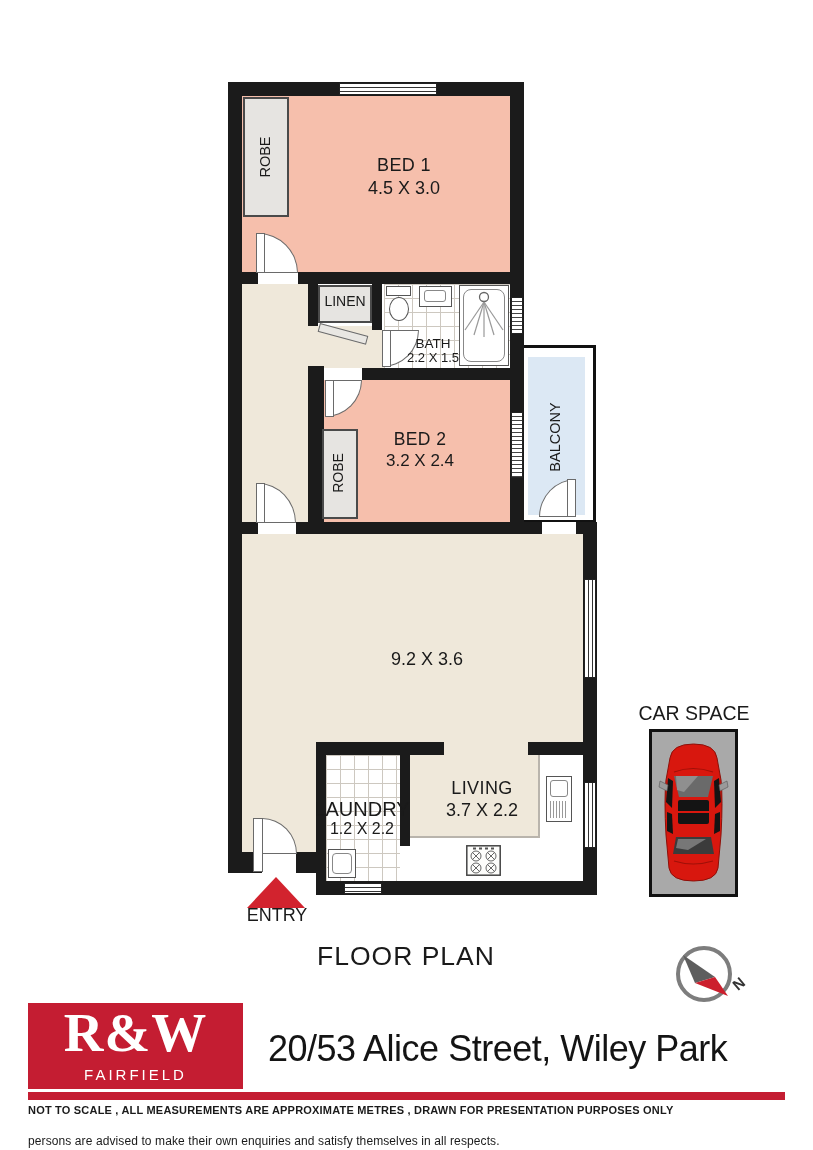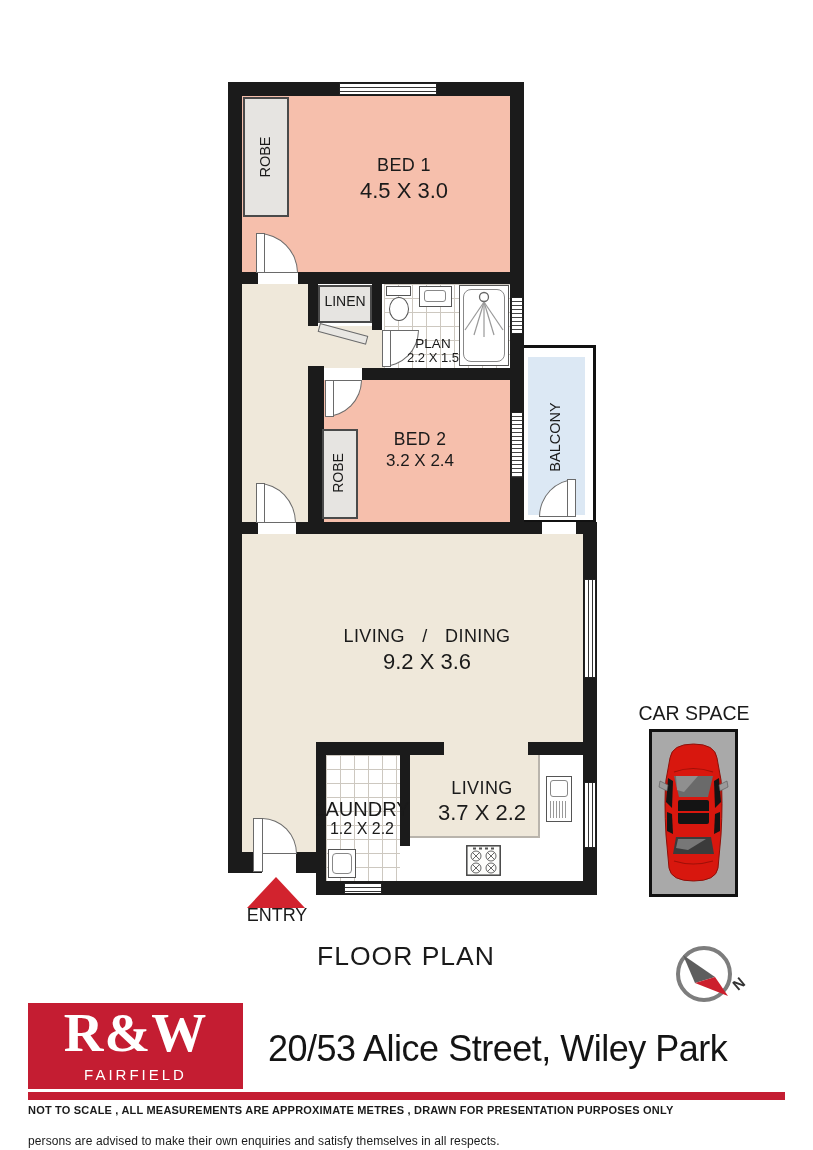--- a/index.html
+++ b/index.html
@@ -9,21 +9,21 @@
   .wall{position:absolute;background:#1b1b1b;}
   .floor-beige{background:#efe8da;}
   .floor-pink{background:#f6bfac;}
   .tiles{background-color:#ffffff;
     background-image:linear-gradient(#cdc8c0 1px, transparent 1px),
                      linear-gradient(90deg,#cdc8c0 1px, transparent 1px);
     background-size:14px 14px;}
   .closet{position:absolute;background:#e6e4e1;border:2px solid #4a4a4a;box-sizing:border-box;}
   .lbl{position:absolute;text-align:center;white-space:nowrap;line-height:1.1;}
   .room-name{font-size:18px;letter-spacing:.4px;}
-  .room-dims{font-size:22px;}
+  .room-dims{font-size:18px;}
   .vlbl{transform:rotate(-90deg);}
   .door{position:absolute;background:#fff;border:1.5px solid #6a6a6a;box-sizing:border-box;}
   .leaf{position:absolute;background:#fff;border:1.5px solid #6a6a6a;box-sizing:border-box;}
   .win-h{position:absolute;background:#fff;border:1px solid #222;box-sizing:border-box;
      background-image:linear-gradient(#333 1px, transparent 1px);background-size:100% 4px;background-position:0 3px;}
   .win-v{position:absolute;background:#fff;border:1px solid #222;box-sizing:border-box;
      background-image:linear-gradient(90deg,#333 1px, transparent 1px);background-size:4px 100%;background-position:3px 0;}
   .win-hatch{position:absolute;background:#fff;border:1px solid #222;box-sizing:border-box;
      background-image:repeating-linear-gradient(to bottom, transparent 0 3px, #444 3px 4px);}
   .fix{position:absolute;background:#fff;border:1.5px solid #555;box-sizing:border-box;}
@@ -152,24 +152,23 @@
       <path d="M6.5 7.5 L13.5 14.5 M13.5 7.5 L6.5 14.5 M21.5 7.5 L28.5 14.5 M28.5 7.5 L21.5 14.5 M6.5 19.5 L13.5 26.5 M13.5 19.5 L6.5 26.5 M21.5 19.5 L28.5 26.5 M28.5 19.5 L21.5 26.5"></path>
     </g>
   </svg>
   <div class="fix" style="left:328px;top:849px;width:28px;height:29px;"></div>
   <div class="fix-in" style="left:332px;top:853px;width:20px;height:21px;border-radius:4px;"></div>
 
   <div class="lbl room-name" style="left:324px;top:156px;width:160px;">BED 1</div>
   <div class="lbl room-dims" style="left:324px;top:179px;width:160px;">4.5 X 3.0</div>
   <div class="lbl room-name" style="left:340px;top:430px;width:160px;font-size:17.5px;">BED 2</div>
   <div class="lbl room-dims" style="left:340px;top:452px;width:160px;font-size:17px;">3.2 X 2.4</div>
-  <div class="lbl" style="left:393px;top:337px;width:80px;font-size:13.5px;">PLAN</div>
+  <div class="lbl" style="left:393px;top:337px;width:80px;font-size:13.5px;">BATH</div>
   <div class="lbl" style="left:393px;top:351px;width:80px;font-size:13px;">2.2 X 1.5</div>
   <div class="lbl" style="left:318px;top:294px;width:54px;font-size:14px;">LINEN</div>
-  <div class="lbl room-name" style="left:297px;top:627px;width:260px;word-spacing:12px;">LIVING / DINING</div>
   <div class="lbl room-dims" style="left:297px;top:650px;width:260px;">9.2 X 3.6</div>
   <div class="lbl room-name" style="left:412px;top:779px;width:140px;">LIVING</div>
   <div class="lbl room-dims" style="left:412px;top:801px;width:140px;">3.7 X 2.2</div>
   <div class="lbl" style="left:302px;top:798px;width:120px;font-size:20px;">LAUNDRY</div>
   <div class="lbl" style="left:302px;top:820px;width:120px;font-size:16px;">1.2 X 2.2</div>
   <div class="lbl vlbl" style="left:231px;top:149px;width:70px;height:16px;font-size:14.5px;">ROBE</div>
   <div class="lbl vlbl" style="left:304px;top:465px;width:70px;height:16px;font-size:14px;">ROBE</div>
   <div class="lbl vlbl" style="left:506px;top:429px;width:100px;height:16px;font-size:14.5px;">BALCONY</div>
 
   <div class="triangle" style="left:247px;top:877px;"></div>

